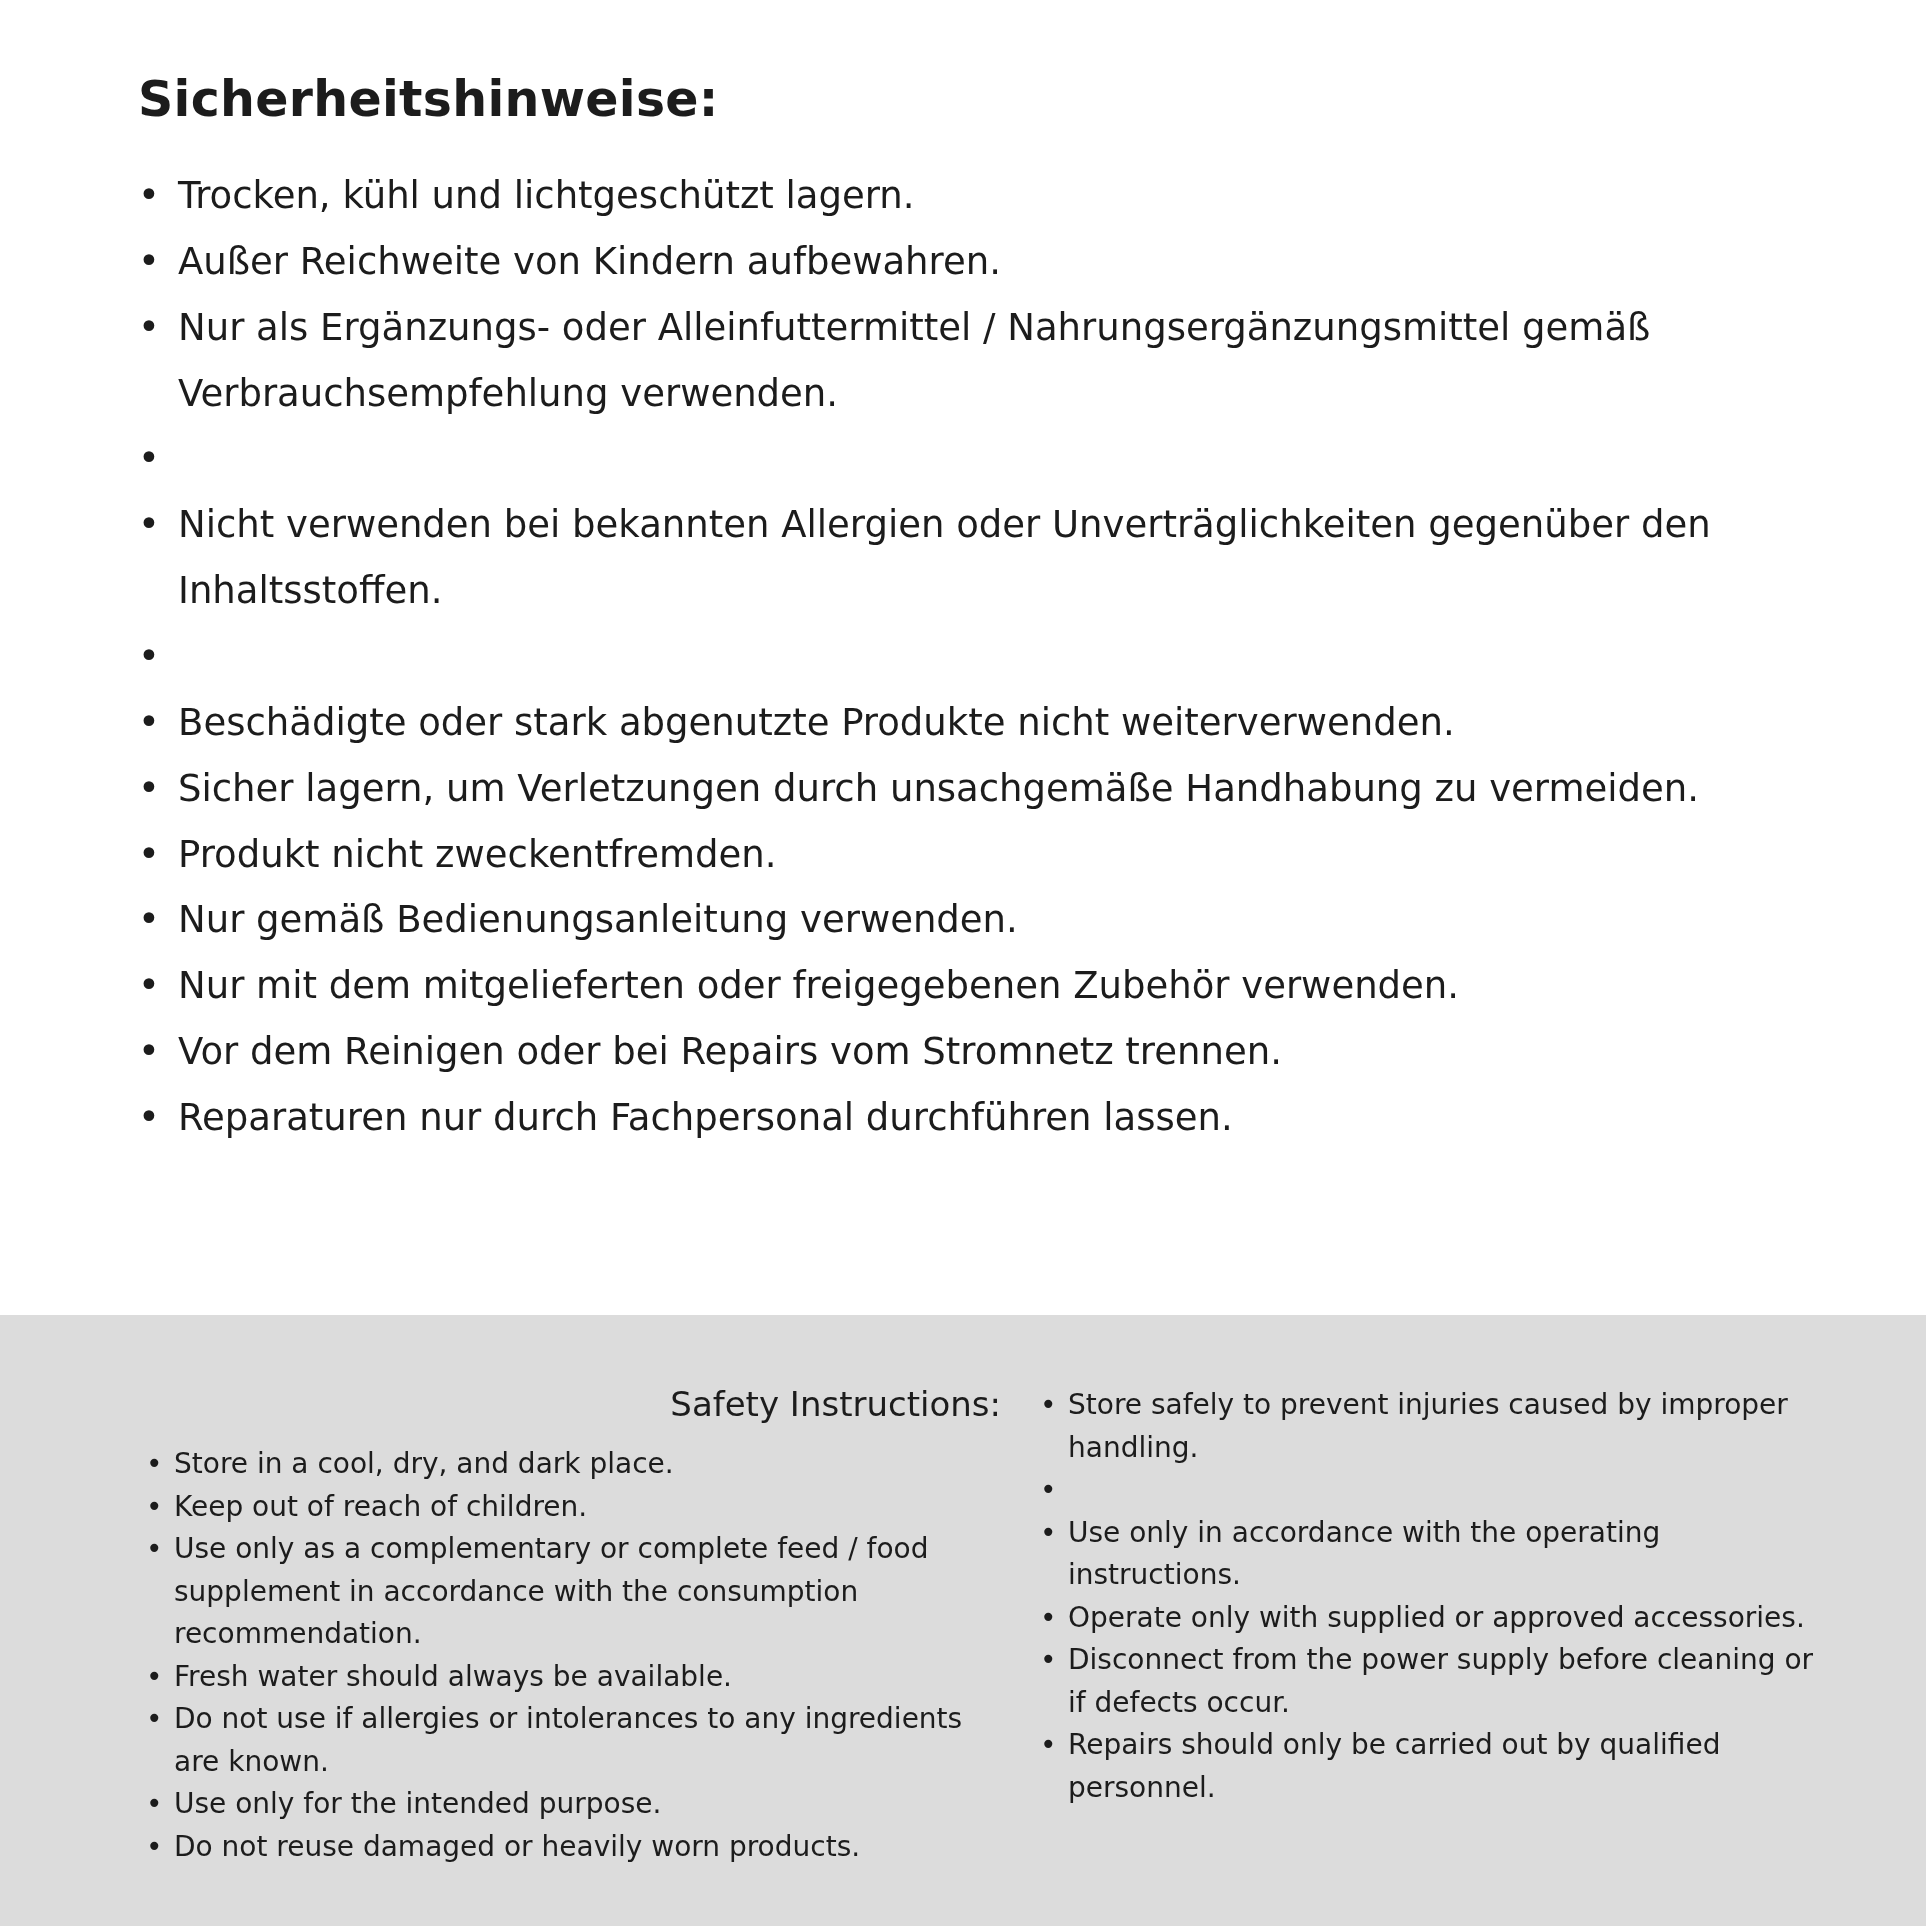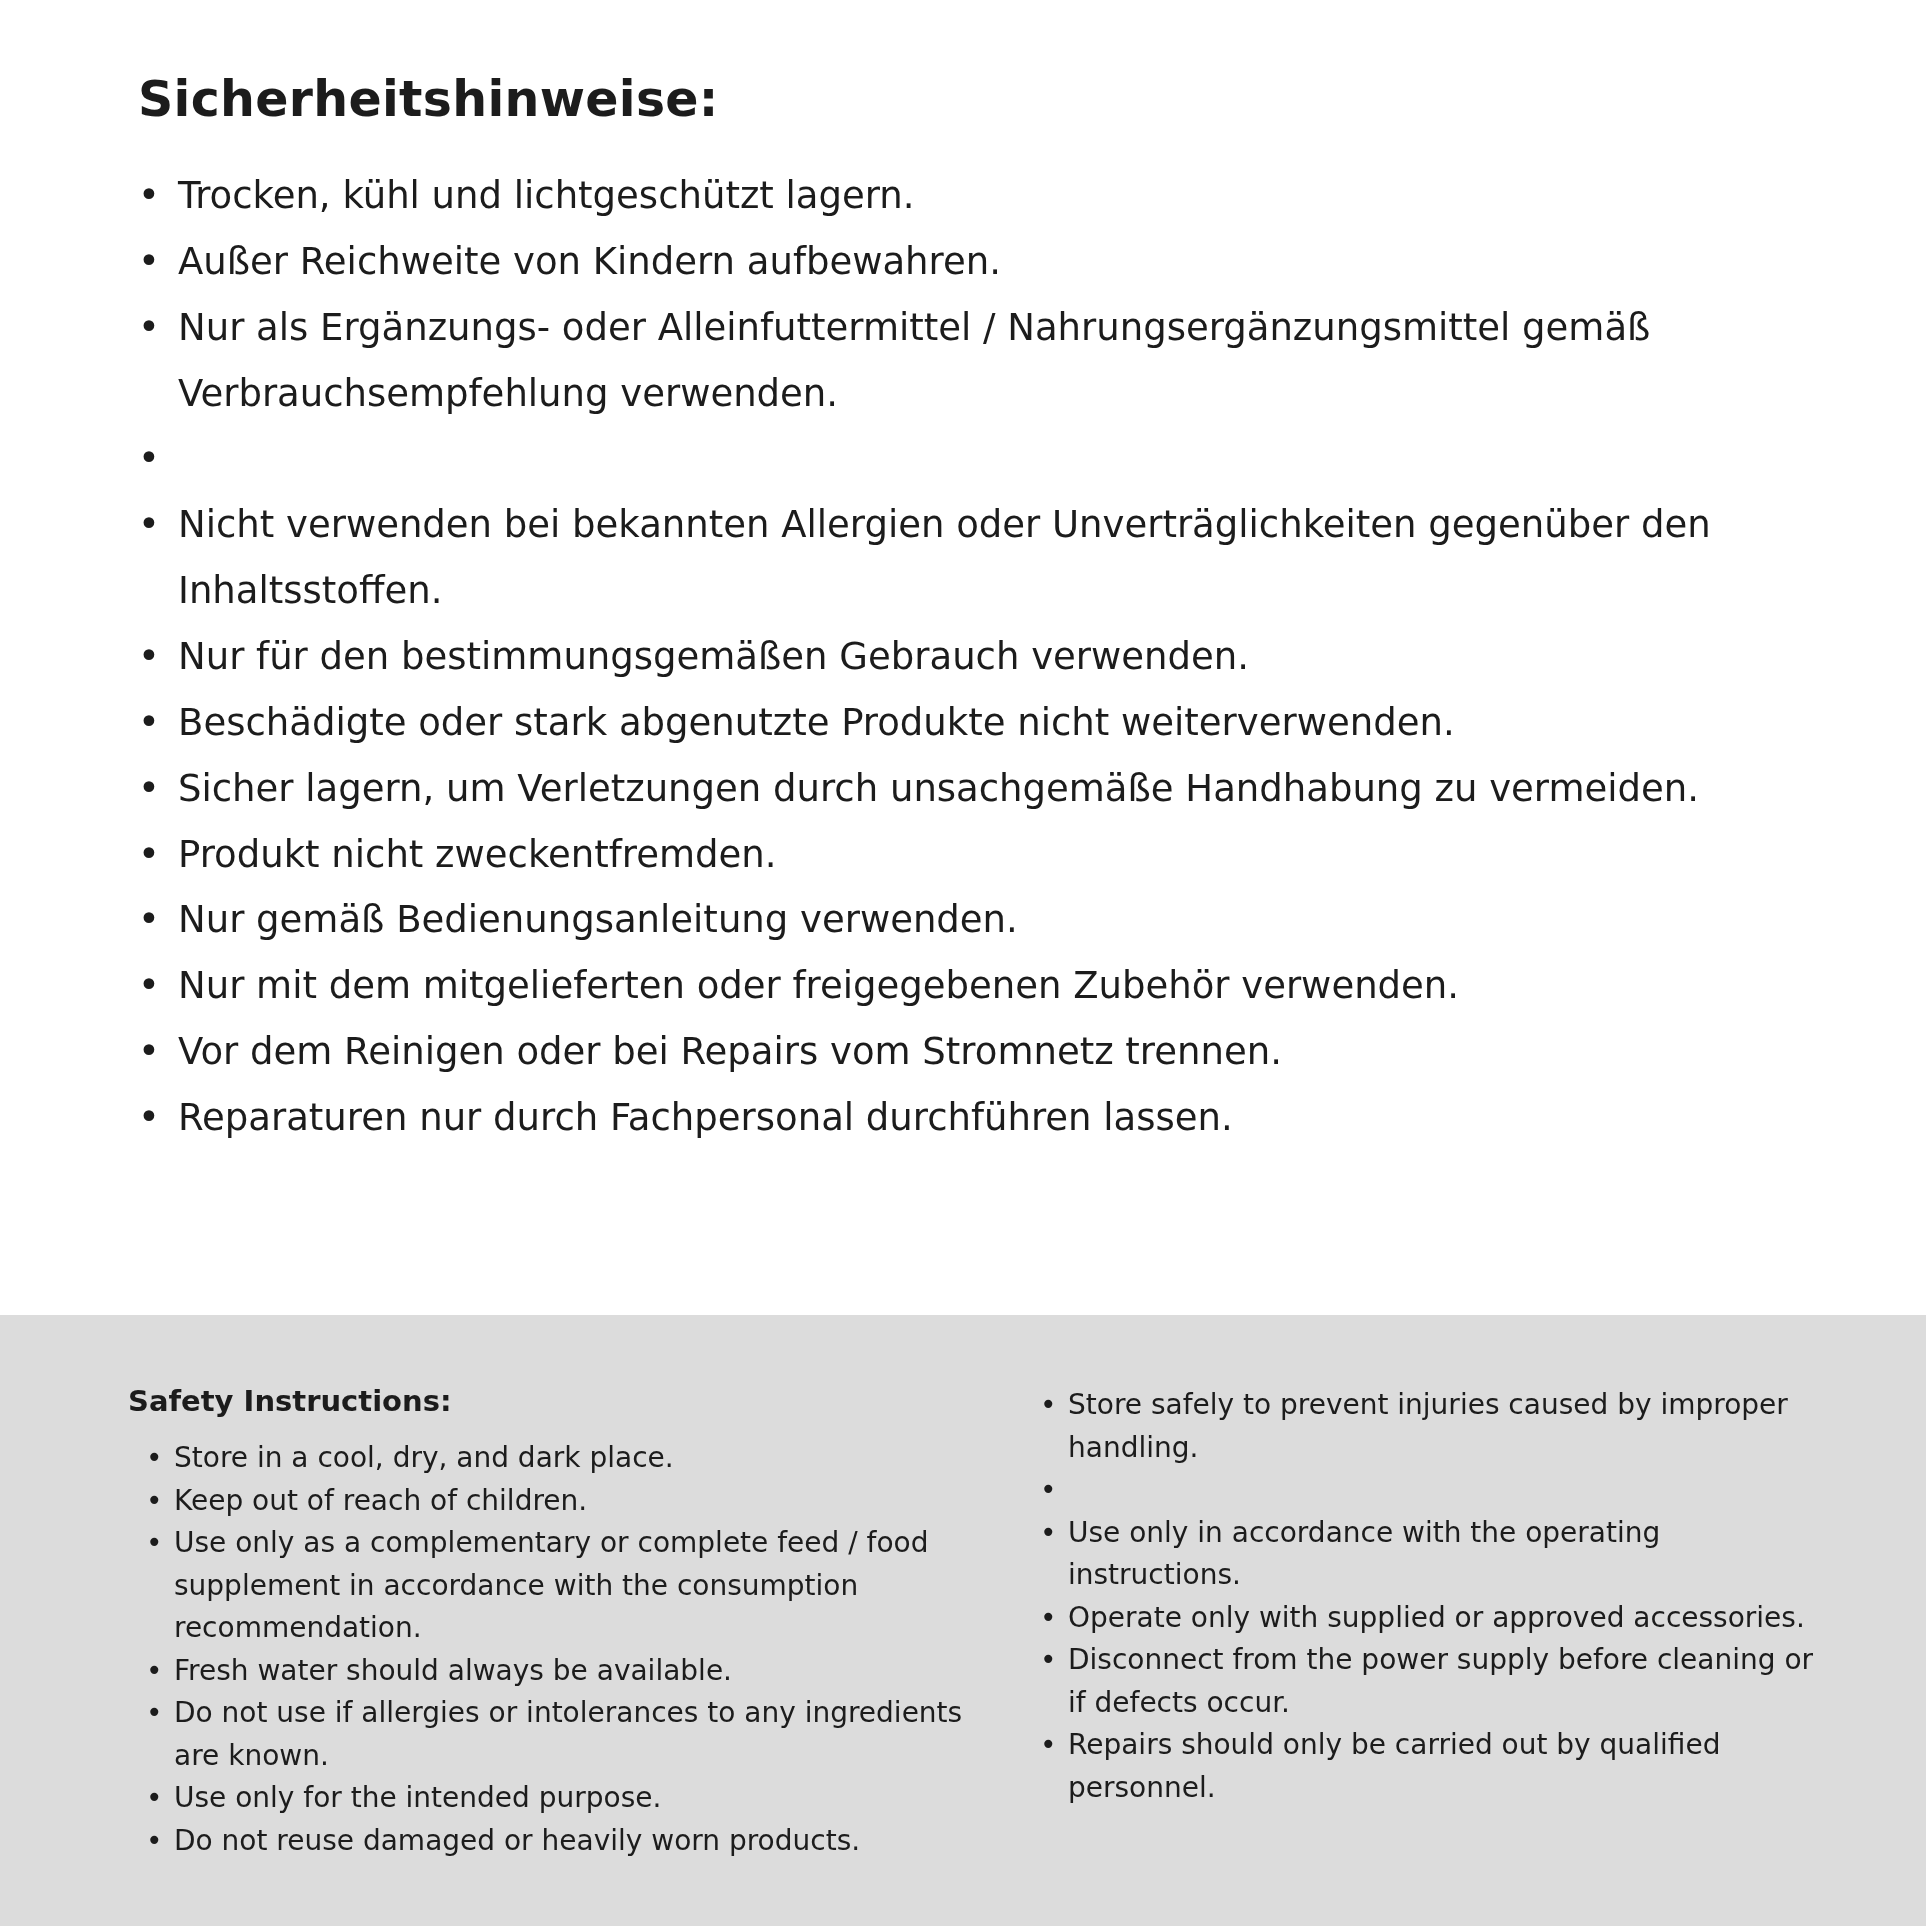--- a/index.html
+++ b/index.html
@@ -53,22 +53,23 @@
     background: #dcdcdc;
     box-sizing: border-box;
     padding: 69px 96px 0 128px;
     display: grid;
     grid-template-columns: 873px auto;
     column-gap: 39px;
     align-items: start;
   }
   .en-title {
     margin: 0 0 19px 0;
-    font-size: 29px;
-    font-weight: 700;
+    font-size: 34px;
+    font-weight: 400;
+    text-align: right;
   }
   .en-list li {
     display: flex;
     align-items: flex-start;
     font-size: 28px;
     line-height: 1.52;
     font-weight: 400;
   }
   .en-list .bullet {
     flex: 0 0 28px;
@@ -99,21 +100,20 @@
         </li>
       <li>
           <span class="bullet">•</span>
         </li>
       <li>
           <span class="bullet">•</span>
           <span>Nicht verwenden bei bekannten Allergien oder Unverträglichkeiten gegenüber den Inhaltsstoffen.</span>
         </li>
       <li>
           <span class="bullet">•</span>
-          <span>Nur für den bestimmungsgemäßen Gebrauch verwenden.</span>
         </li>
       <li>
           <span class="bullet">•</span>
           <span>Beschädigte oder stark abgenutzte Produkte nicht weiterverwenden.</span>
         </li>
       <li>
           <span class="bullet">•</span>
           <span>Sicher lagern, um Verletzungen durch unsachgemäße Handhabung zu vermeiden.</span>
         </li>
       <li>

